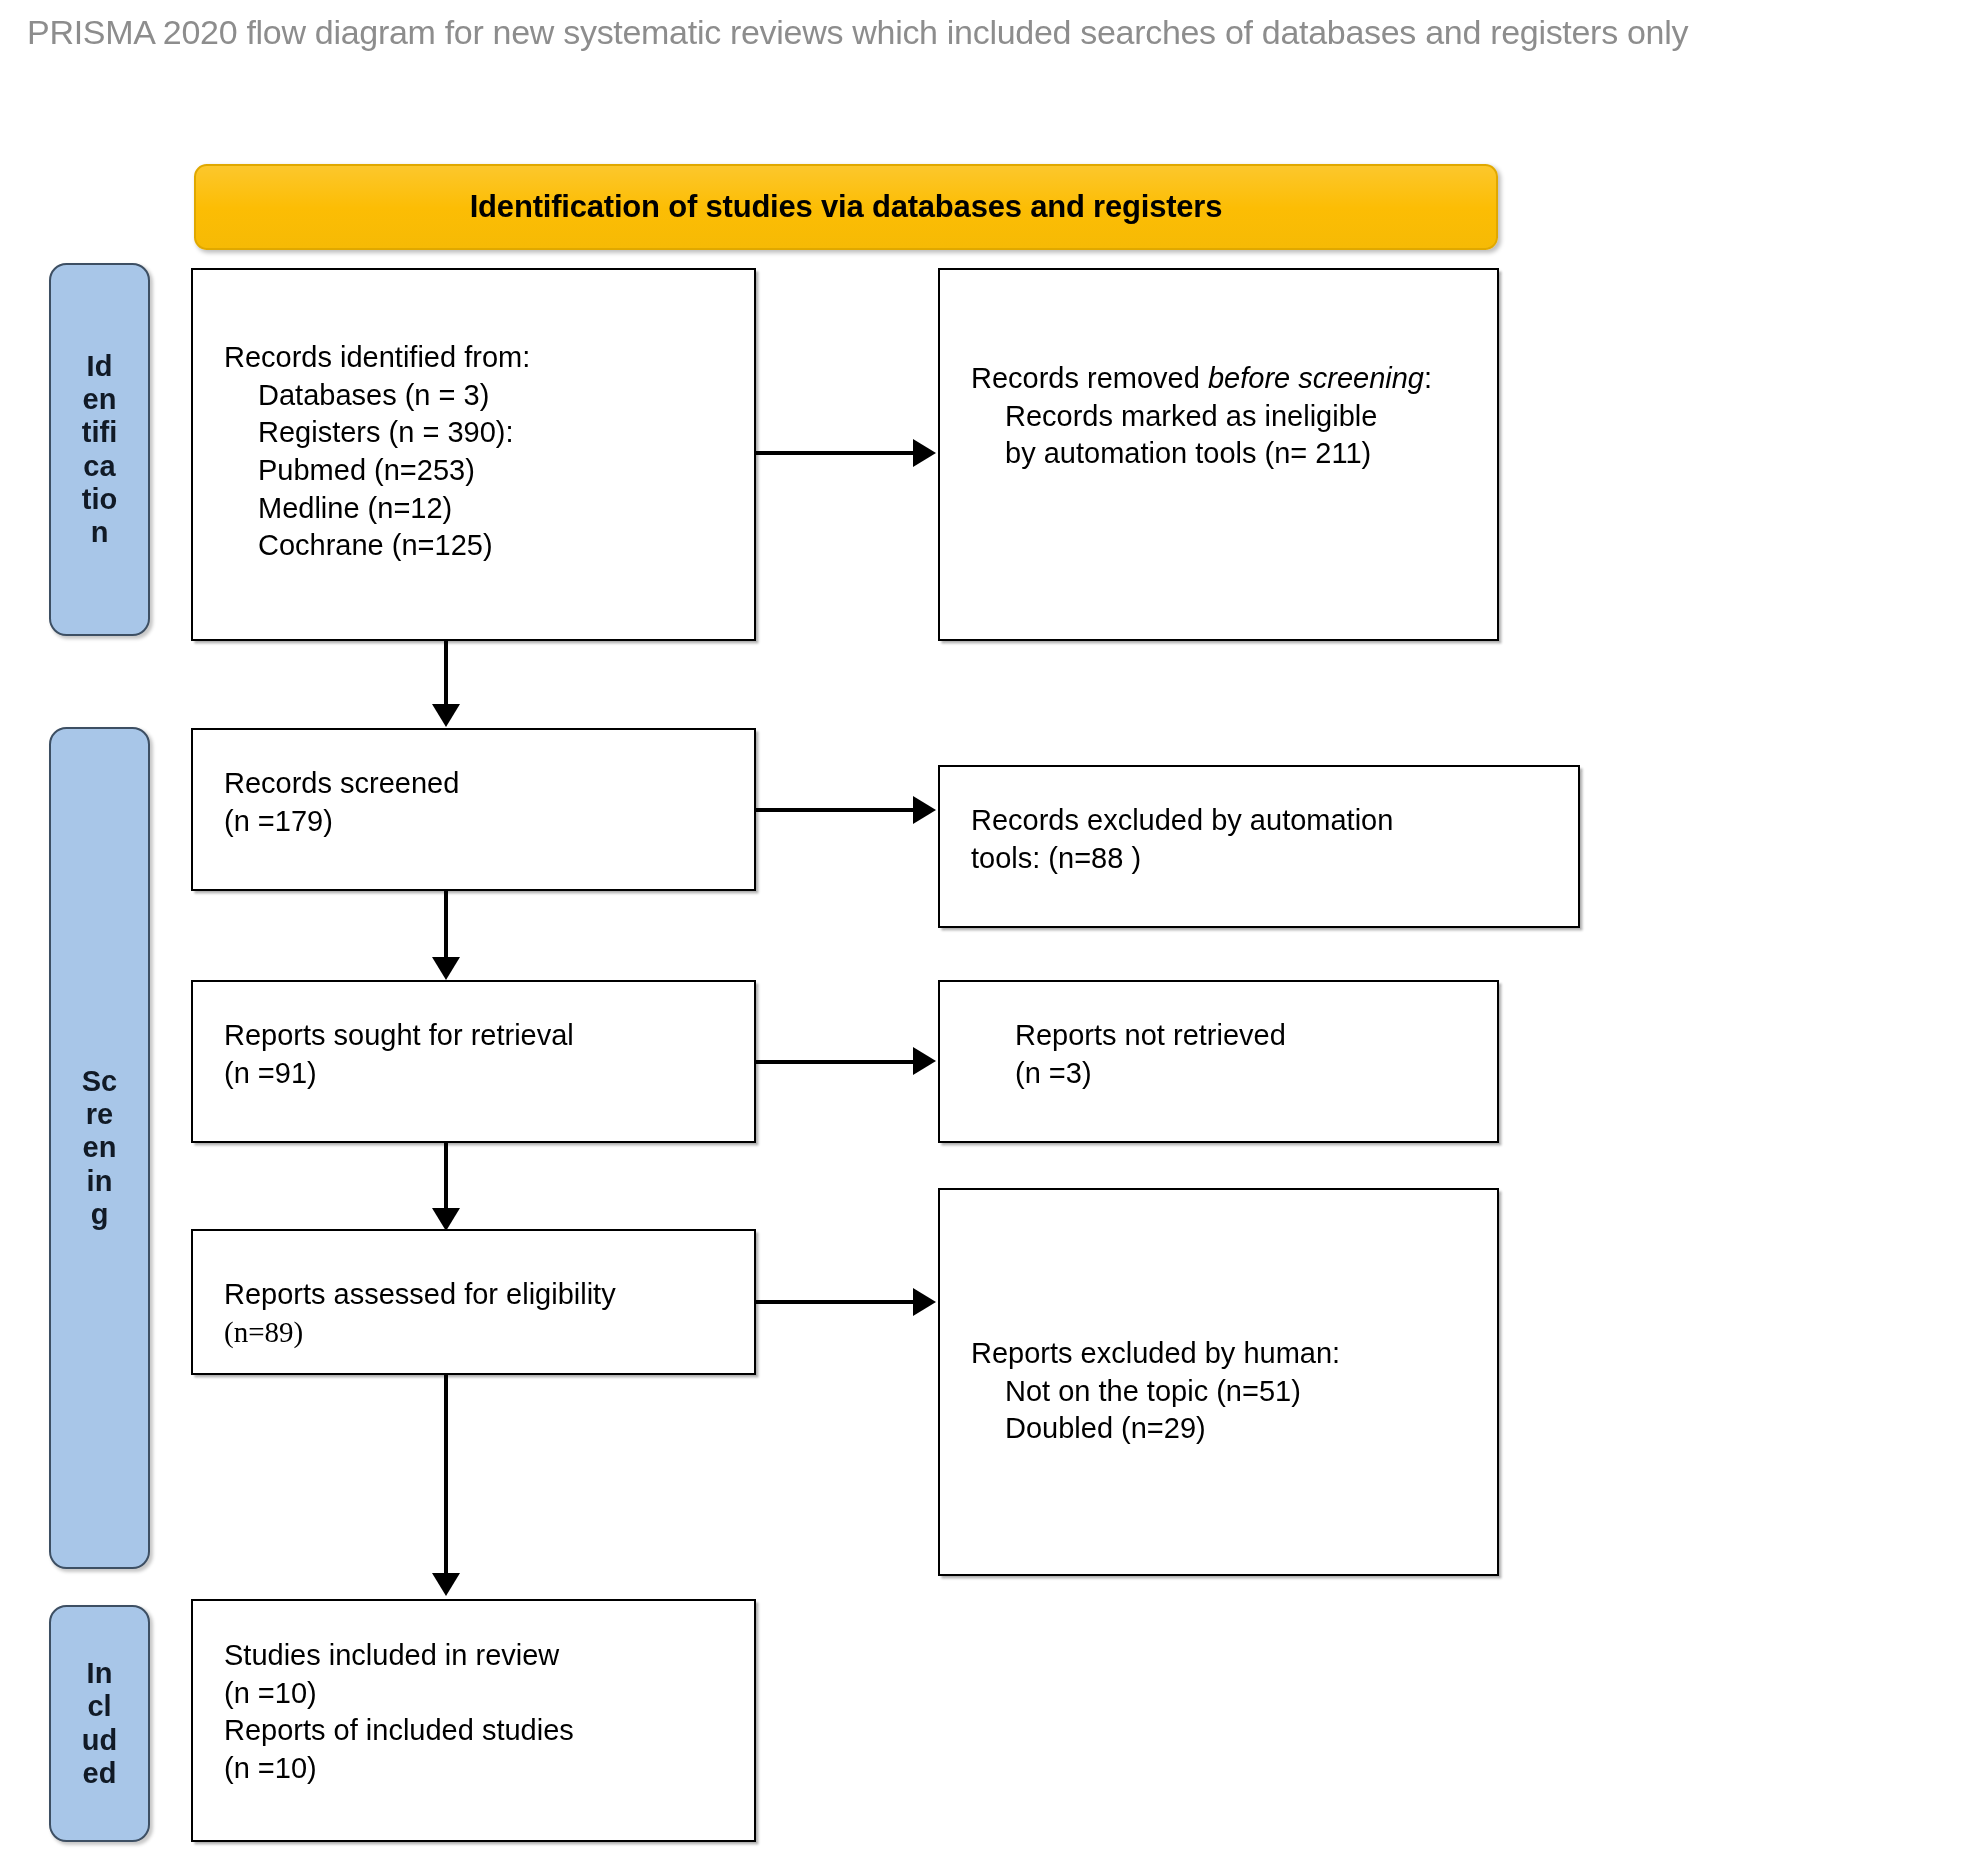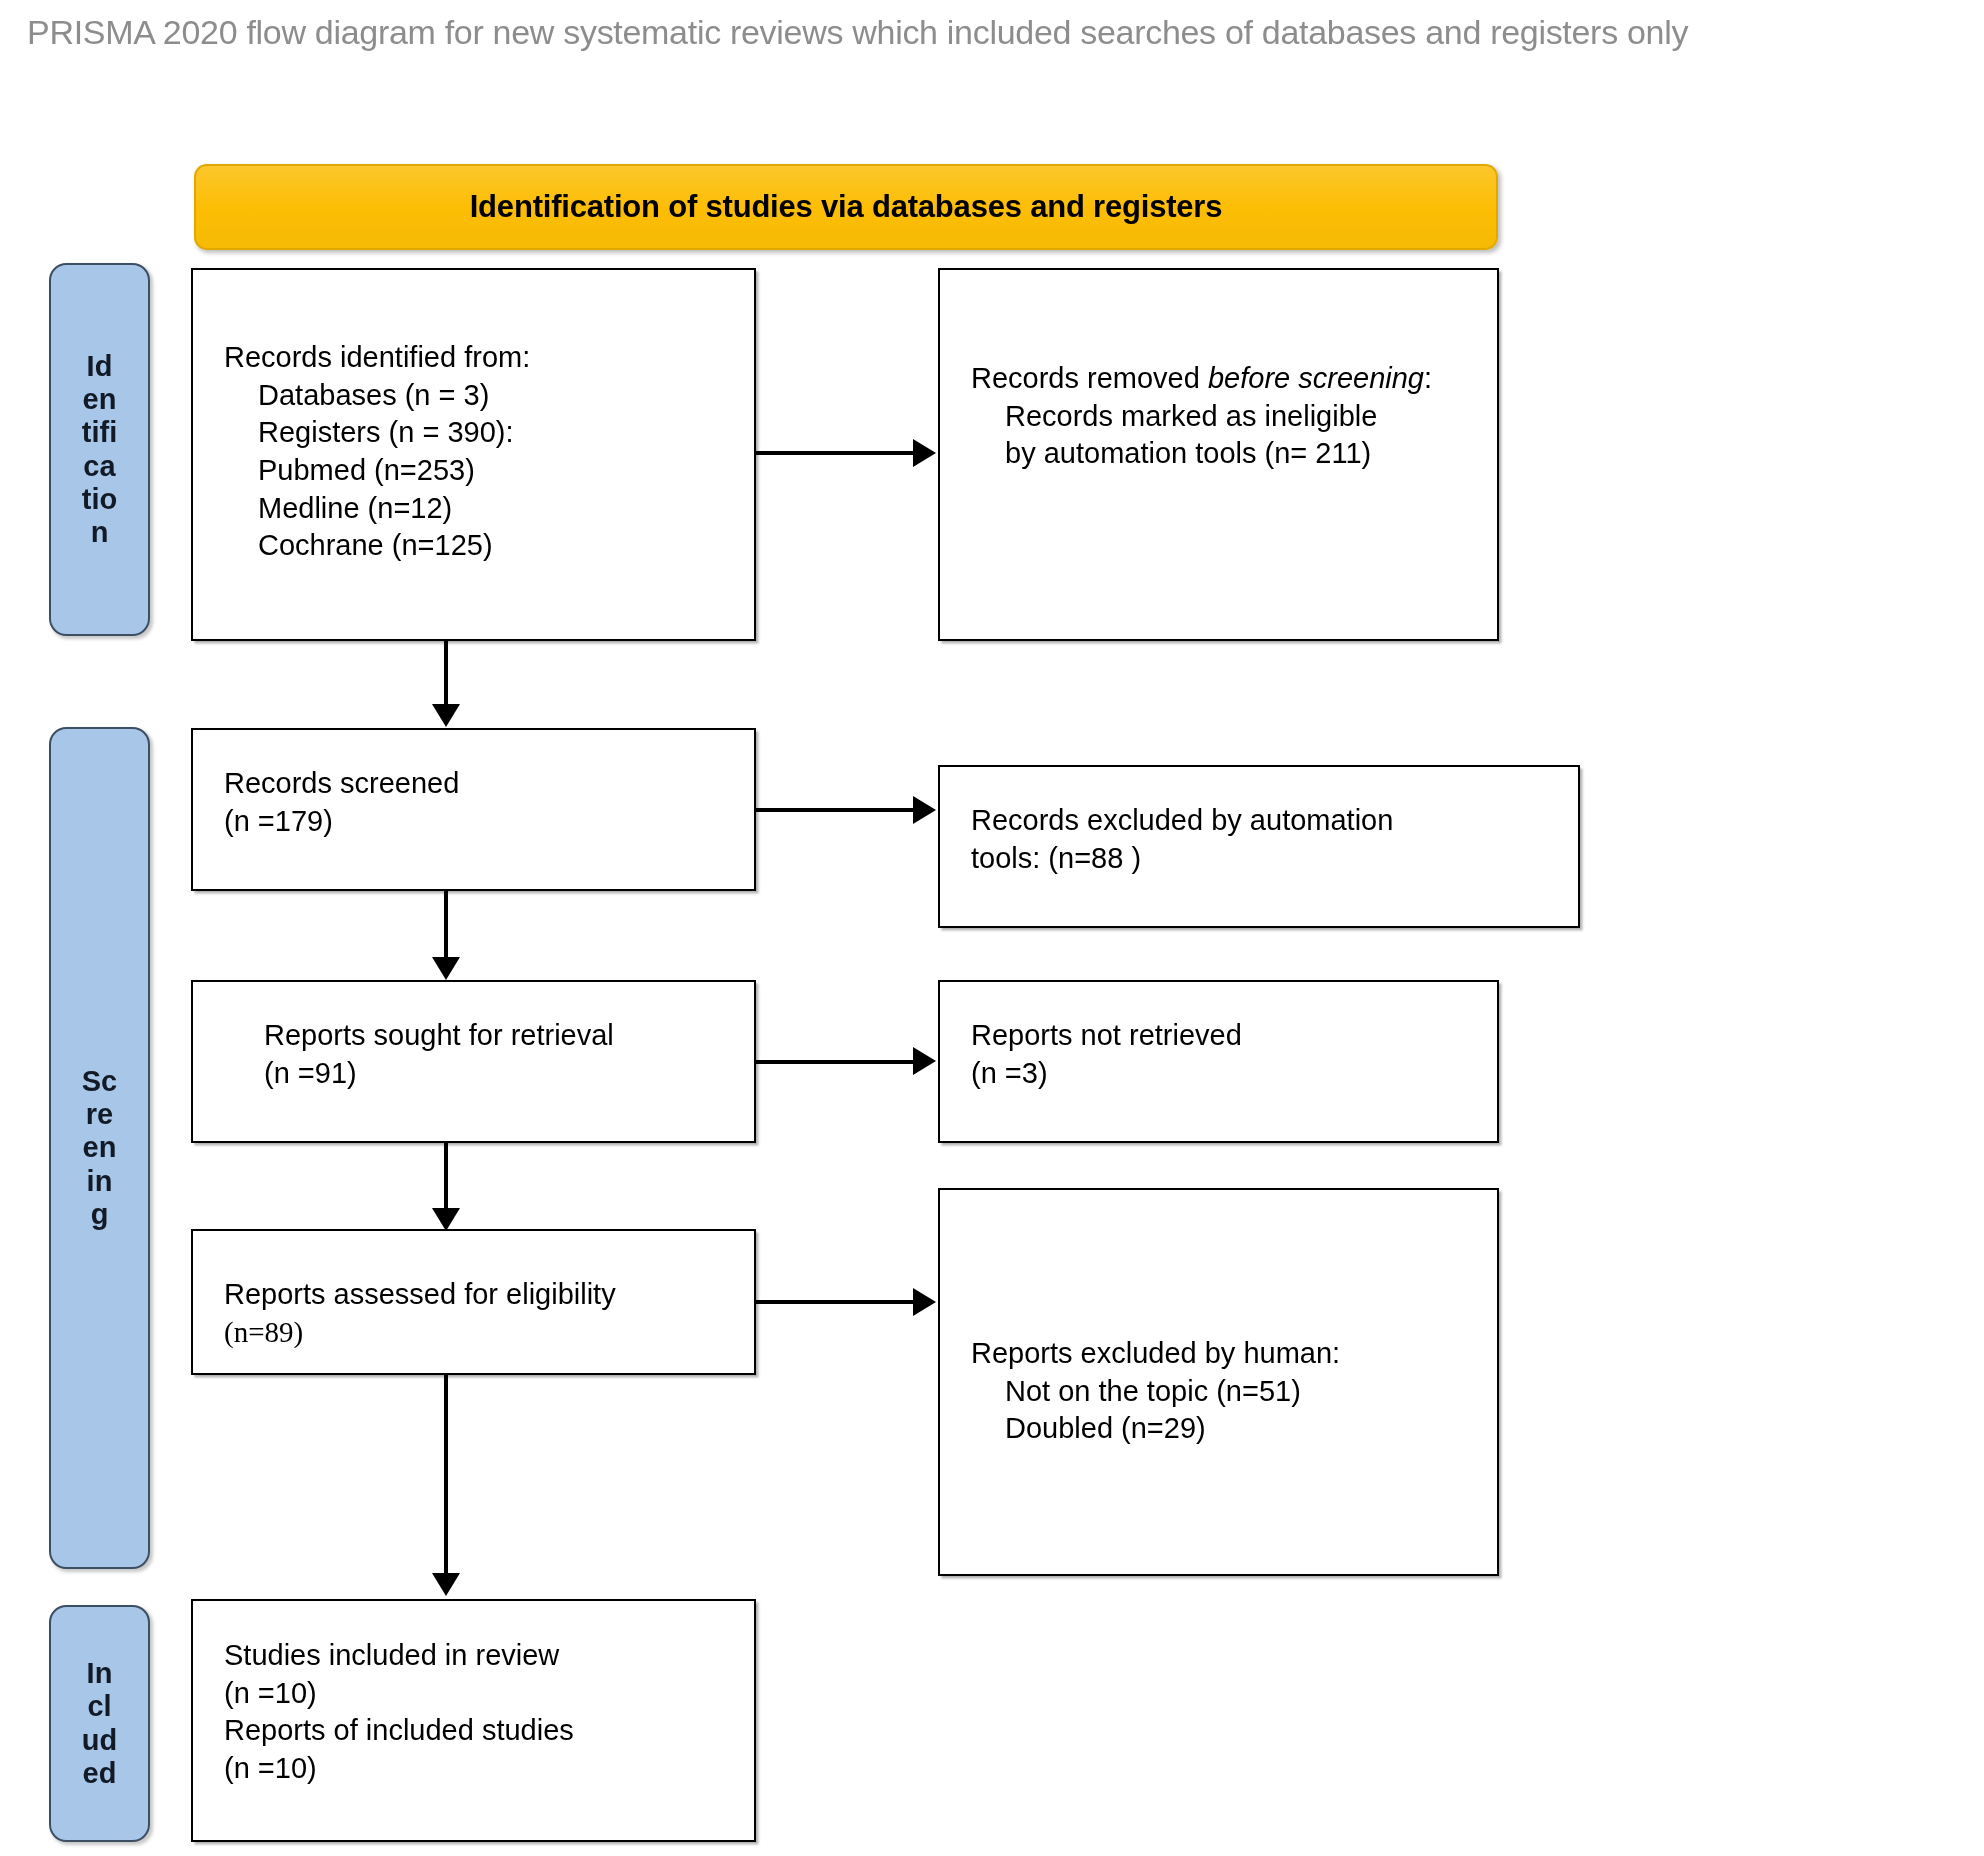--- a/index.html
+++ b/index.html
@@ -198,28 +198,28 @@
     </div>
   </div>
 
   <div class="hline" style="left:756px; top:808px; width:157px;"></div>
   <div class="arrow-right" style="left:913px; top:796px;"></div>
 
   <div class="vline" style="left:444px; top:891px; height:67px;"></div>
   <div class="arrow-down" style="left:432px; top:957px;"></div>
 
   <div class="fbox" style="left:191px; top:980px; width:565px; height:163px;">
-    <div class="body" style="top:35px;margin-left:40px;">
+    <div class="body" style="top:35px;">
       <span>Reports sought for retrieval</span>
       <span style="display:block;">(n =91)</span>
     </div>
   </div>
 
   <div class="fbox" style="left:938px; top:980px; width:561px; height:163px;">
-    <div class="body" style="top:35px;">
+    <div class="body" style="top:35px;margin-left:44px;">
       <span>Reports not retrieved</span>
       <span style="display:block;">(n =3)</span>
     </div>
   </div>
 
   <div class="hline" style="left:756px; top:1060px; width:157px;"></div>
   <div class="arrow-right" style="left:913px; top:1047px;"></div>
 
   <div class="vline" style="left:444px; top:1143px; height:67px;"></div>
   <div class="arrow-down" style="left:432px; top:1208px;"></div>

